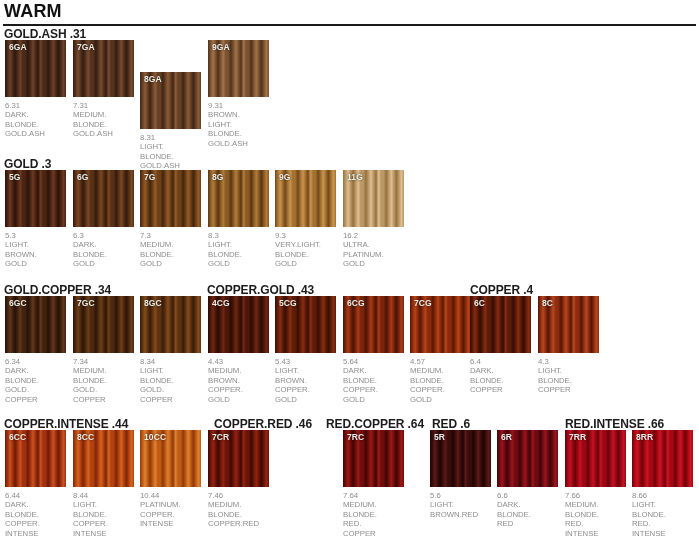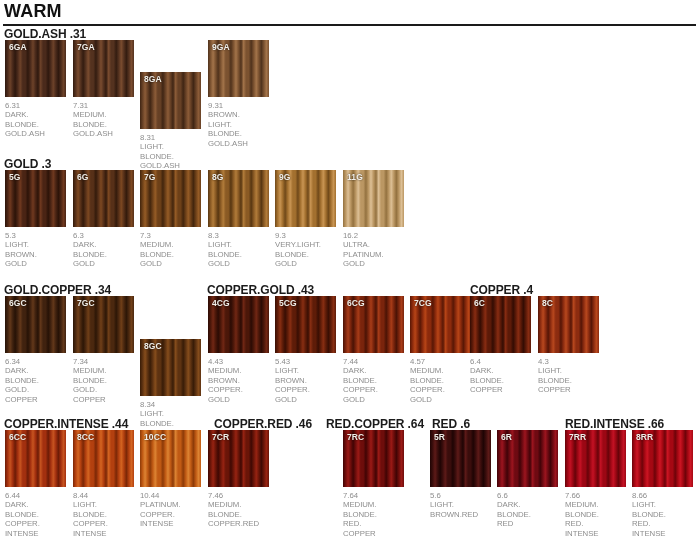--- a/index.html
+++ b/index.html
@@ -250,21 +250,21 @@
           <div class="code">7GC</div>
         </div>
         <div class="caption">
           <span class="num">7.34</span>
           <span class="word">MEDIUM.</span>
           <span class="word">BLONDE.</span>
           <span class="word">GOLD.</span>
           <span class="word">COPPER</span>
         </div>
       </div>
-      <div class="cell" style="left: 140px; top: 12px; margin-top: 43px;">
+      <div class="cell" style="left: 140px; top: 12px;">
         <div class="swatch">
           <div class="strands" style="background: linear-gradient(90deg, rgb(56, 28, 7) 0%, rgb(93, 50, 17) 4.17%, rgb(134, 77, 28) 8.33%, rgb(93, 50, 17) 12.5%, rgb(56, 28, 7) 16.67%, rgb(93, 50, 17) 20.83%, rgb(134, 77, 28) 25%, rgb(93, 50, 17) 29.17%, rgb(93, 50, 17) 33.33%, rgb(56, 28, 7) 37.5%, rgb(93, 50, 17) 41.67%, rgb(134, 77, 28) 45.83%, rgb(93, 50, 17) 50%, rgb(56, 28, 7) 54.17%, rgb(134, 77, 28) 58.33%, rgb(93, 50, 17) 62.5%, rgb(93, 50, 17) 66.67%, rgb(56, 28, 7) 70.83%, rgb(93, 50, 17) 75%, rgb(134, 77, 28) 79.17%, rgb(93, 50, 17) 83.33%, rgb(56, 28, 7) 87.5%, rgb(93, 50, 17) 91.67%, rgb(134, 77, 28) 95.83%, rgb(93, 50, 17) 100%);"></div>
           <div class="code">8GC</div>
         </div>
         <div class="caption">
           <span class="num">8.34</span>
           <span class="word">LIGHT.</span>
           <span class="word">BLONDE.</span>
           <span class="word">GOLD.</span>
           <span class="word">COPPER</span>
@@ -296,21 +296,21 @@
           <span class="word">COPPER.</span>
           <span class="word">GOLD</span>
         </div>
       </div>
       <div class="cell" style="left: 343px; top: 12px;">
         <div class="swatch">
           <div class="strands" style="background: linear-gradient(90deg, rgb(74, 19, 5) 0%, rgb(122, 36, 12) 4.17%, rgb(168, 60, 24) 8.33%, rgb(122, 36, 12) 12.5%, rgb(74, 19, 5) 16.67%, rgb(122, 36, 12) 20.83%, rgb(168, 60, 24) 25%, rgb(122, 36, 12) 29.17%, rgb(122, 36, 12) 33.33%, rgb(74, 19, 5) 37.5%, rgb(122, 36, 12) 41.67%, rgb(168, 60, 24) 45.83%, rgb(122, 36, 12) 50%, rgb(74, 19, 5) 54.17%, rgb(168, 60, 24) 58.33%, rgb(122, 36, 12) 62.5%, rgb(122, 36, 12) 66.67%, rgb(74, 19, 5) 70.83%, rgb(122, 36, 12) 75%, rgb(168, 60, 24) 79.17%, rgb(122, 36, 12) 83.33%, rgb(74, 19, 5) 87.5%, rgb(122, 36, 12) 91.67%, rgb(168, 60, 24) 95.83%, rgb(122, 36, 12) 100%);"></div>
           <div class="code">6CG</div>
         </div>
         <div class="caption">
-          <span class="num">7.44</span>
+          <span class="num">5.64</span>
           <span class="word">DARK.</span>
           <span class="word">BLONDE.</span>
           <span class="word">COPPER.</span>
           <span class="word">GOLD</span>
         </div>
       </div>
       <div class="cell" style="left: 410px; top: 12px;">
         <div class="swatch">
           <div class="strands" style="background: linear-gradient(90deg, rgb(88, 23, 5) 0%, rgb(139, 42, 12) 4.17%, rgb(184, 69, 23) 8.33%, rgb(139, 42, 12) 12.5%, rgb(88, 23, 5) 16.67%, rgb(139, 42, 12) 20.83%, rgb(184, 69, 23) 25%, rgb(139, 42, 12) 29.17%, rgb(139, 42, 12) 33.33%, rgb(88, 23, 5) 37.5%, rgb(139, 42, 12) 41.67%, rgb(184, 69, 23) 45.83%, rgb(139, 42, 12) 50%, rgb(88, 23, 5) 54.17%, rgb(184, 69, 23) 58.33%, rgb(139, 42, 12) 62.5%, rgb(139, 42, 12) 66.67%, rgb(88, 23, 5) 70.83%, rgb(139, 42, 12) 75%, rgb(184, 69, 23) 79.17%, rgb(139, 42, 12) 83.33%, rgb(88, 23, 5) 87.5%, rgb(139, 42, 12) 91.67%, rgb(184, 69, 23) 95.83%, rgb(139, 42, 12) 100%);"></div>
           <div class="code">7CG</div>

